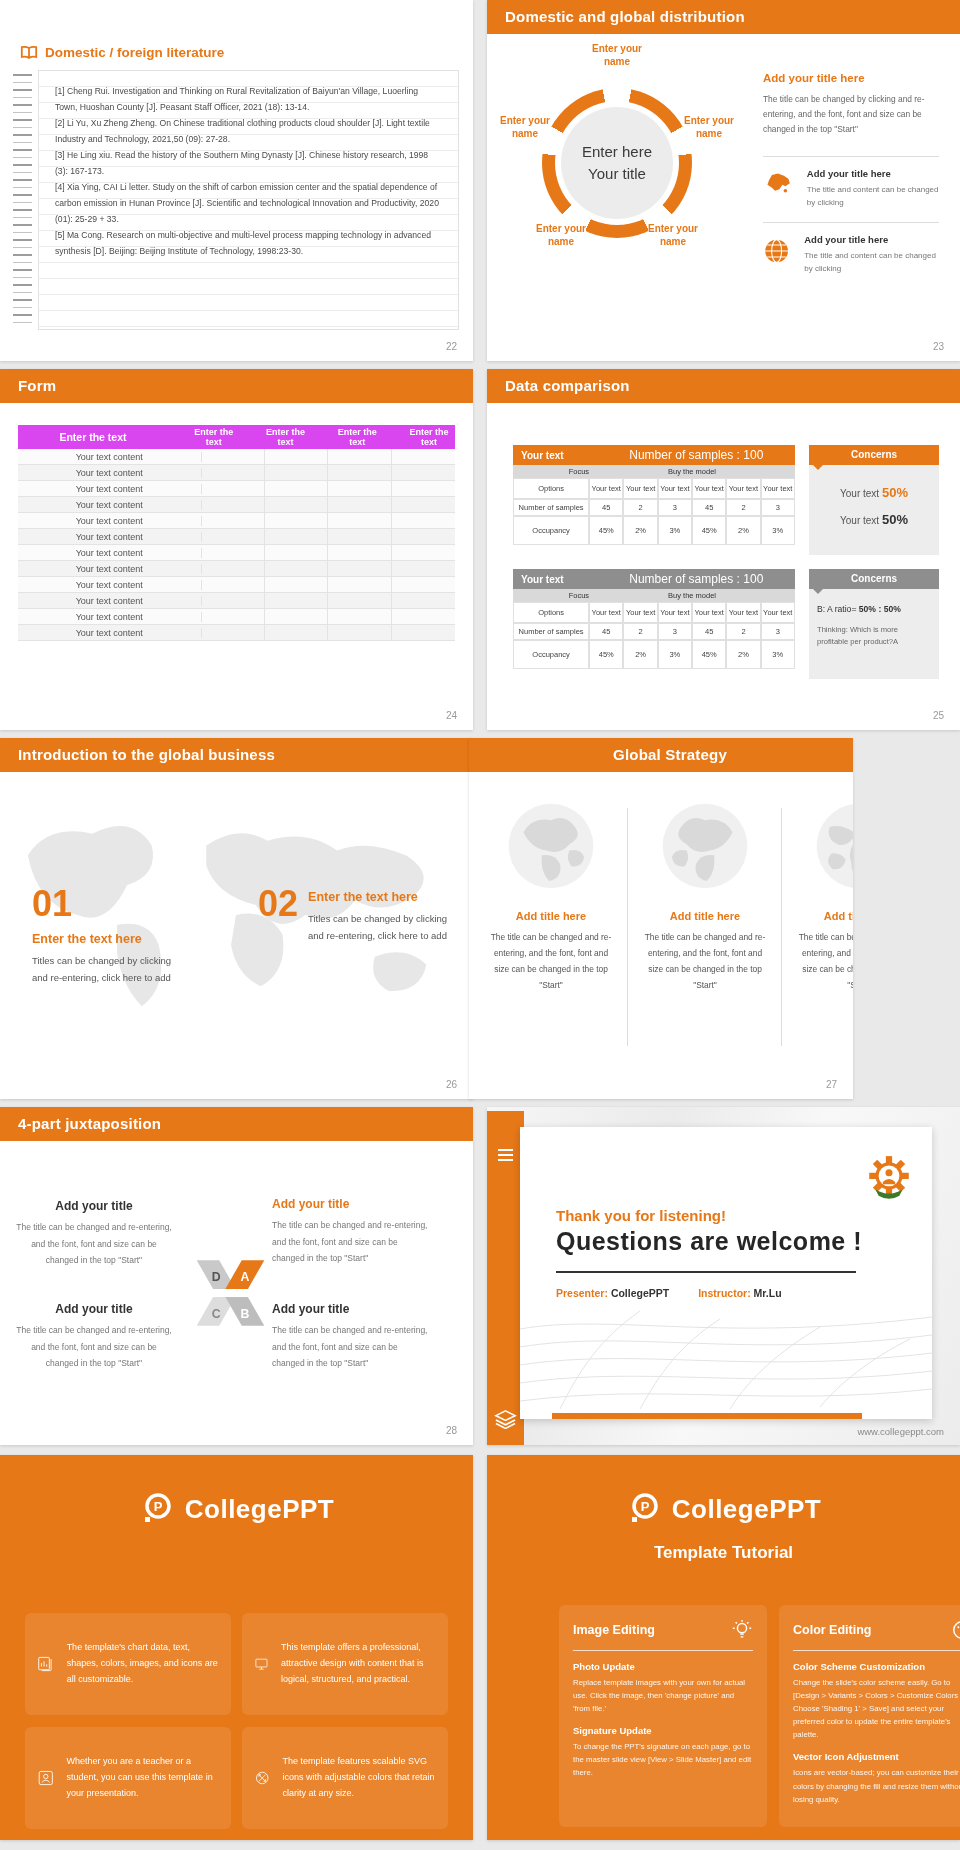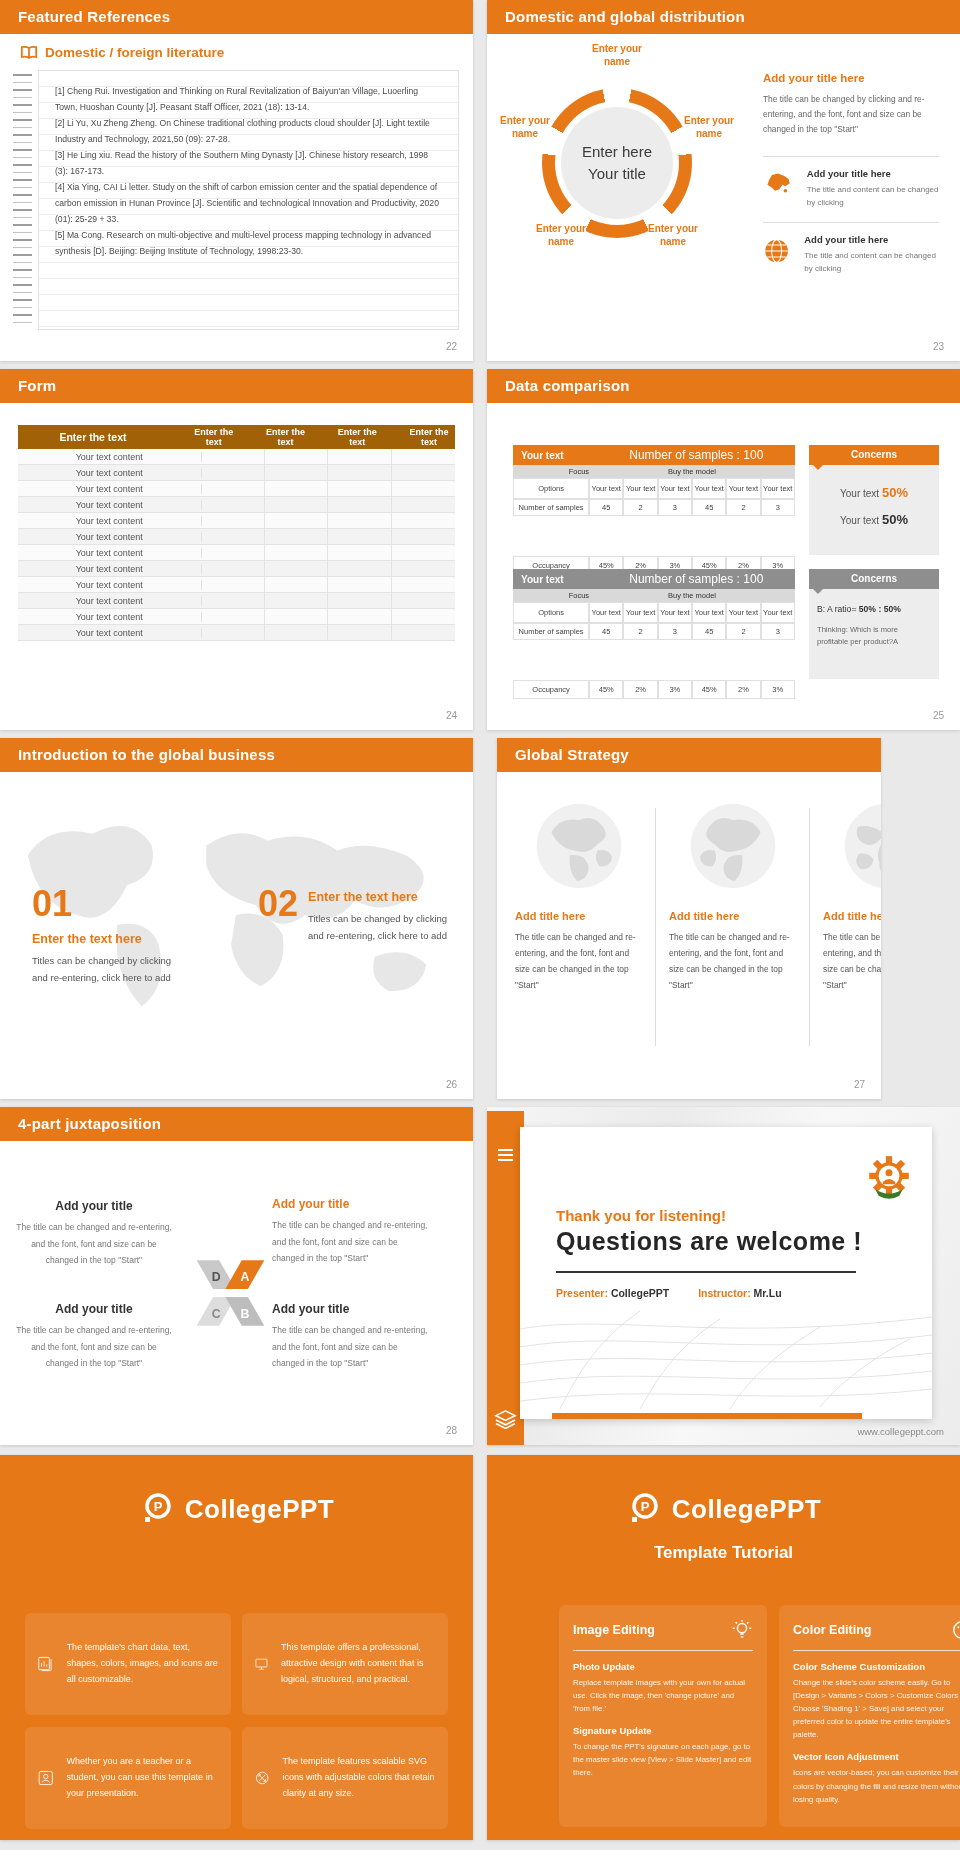--- a/index.html
+++ b/index.html
@@ -33,21 +33,21 @@
   .nlabel { position:absolute; width:56px; text-align:center; color:#e67817; font-weight:bold; font-size:10px; line-height:1.3; }
   .d23-h { position:absolute; left:276px; top:72px; width:176px; color:#e67817; font-weight:bold; font-size:11.5px; }
   .d23-b { position:absolute; left:276px; top:92px; width:174px; font-size:8.4px; color:#666; line-height:1.8; }
   .d23-div { position:absolute; left:276px; width:176px; height:1px; background:#ddd; }
   .d23-item { position:absolute; left:276px; width:178px; display:flex; gap:14px; align-items:flex-start; }
   .d23-item .tx b { display:block; font-size:9.5px; color:#333; margin-bottom:4px; }
   .d23-item .tx p { font-size:8px; color:#777; line-height:1.65; }
 
   
   .ftable { position:absolute; left:18px; top:56px; width:437px; font-size:9px; }
-  .fhead { display:flex; background:#a16207; color:#fff; font-weight:bold; height:24px; align-items:center;gap:20px; }
+  .fhead { display:flex; background:#d946ef; color:#fff; font-weight:bold; height:24px; align-items:center;gap:20px; }
   .fhead .c0 { width:42%; text-align:center; font-size:10.5px; }
   .fhead .c { width:14.5%; text-align:center; font-size:9px; }
   .frow { display:flex; height:16px; align-items:center; border-bottom:1px solid #e3e3e3; }
   .frow:nth-child(odd) { background:#f3f3f3; }
   .frow:nth-child(even) { background:#fbfbfb; }
   .frow .c0 { width:42%; text-align:center; color:#555; border-right:1px solid #e3e3e3; }
   .frow .c { width:14.5%; height:100%; border-right:1px solid #e3e3e3; }
   .frow .c:last-child { border-right:none; }
 
   
@@ -57,21 +57,21 @@
   .dtab.gray .dhead { background:#8e8e8e; }
   .dhead .nm { width:30%; padding-left:8px; font-weight:bold; font-size:10px; }
   .dhead .sm { width:70%; text-align:center; font-size:12px; }
   .dfocus { display:flex; height:13px; background:#d9d9d9; align-items:center; font-size:7.5px; color:#333; }
   .dfocus .lb { width:27%; text-align:right; }
   .dfocus .vl { width:73%; text-align:center; }
   .drow { display:flex; align-items:stretch; background:#fff; font-size:7.5px; color:#444; }
   .drow > span { border:0.5px solid #e0e0e0; display:flex; align-items:center; justify-content:center; text-align:center; }
   .drow .lb { width:27%; line-height:1.2; }
   .drow .cc { width:12.1666%; }
-  .r-opt { height:21px; } .r-cnt { height:17px; } .r-occ { height:19px;margin-top:40px; }
+  .r-opt { height:21px; } .r-cnt { height:17px; } .r-occ { height:29px; }
   .cbox { position:absolute; left:322px; width:130px; }
   .chead { height:20px; color:#fff; font-weight:bold; font-size:10px; text-align:center; line-height:20px; position:relative; }
   .cbox.orange .chead { background:#e67817; }
   .cbox.gray .chead { background:#8e8e8e; }
   .chead::after { content:""; position:absolute; left:4px; top:100%; border:5px solid transparent; }
   .cbox.orange .chead::after { border-top-color:#e67817; }
   .cbox.gray .chead::after { border-top-color:#8e8e8e; }
   .cbody { background:#ededed; height:90px; padding:14px 8px 0 8px; }
   .cbox.orange .cbody { text-align:center; font-size:10px; color:#555; line-height:2.1; }
   .cbody .v1 { color:#e67817; font-weight:bold; font-size:13px; }
@@ -134,21 +134,20 @@
   .tc-head b { font-size:12.5px; }
   .tc-h { font-size:9.5px; font-weight:bold; margin:10px 0 4px; }
   .tc-b { font-size:7.8px; line-height:1.68; color:rgba(255,255,255,.93); }
 </style>
 </head>
 <body>
 
 <div class="sheet">
 
   <div class="slide" style="left:0;top:0;width:473px;height:361px;">
-    <div class="tbar">Featured References</div>
     <div class="lit-head">
       <svg width="18" height="15" viewBox="0 0 20 16">
           <path d="M10,3 Q6,1 2,2 V13 Q6,12 10,14 Q14,12 18,13 V2 Q14,1 10,3 V14" fill="none" stroke="#e67817" stroke-width="2"></path>
         </svg>
       <span>Domestic / foreign literature</span>
     </div>
     <div class="rings"></div>
     <div class="lit-card">
       <p>[1] Cheng Rui. Investigation and Thinking on Rural Revitalization of Baiyun'an Village, Luoerling Town, Huoshan County [J]. Peasant Staff Officer, 2021 (18): 13-14.</p>
       <p>[2] Li Yu, Xu Zheng Zheng. On Chinese traditional clothing products cloud shoulder [J]. Light textile Industry and Technology, 2021,50 (09): 27-28.</p>
@@ -416,21 +415,21 @@
     <div class="gitem" style="left:258px;top:150px;">
       <div class="gnum">02</div>
       <div>
         <b>Enter the text here</b>
         <p>Titles can be changed by clicking and re-entering, click here to add</p>
       </div>
     </div>
     <div class="pn">26</div>
   </div>
 
-  <div class="slide" style="left:497px;top:738px;width:384px;height:361px;">
+  <div class="slide" style="left:469px;top:738px;width:384px;height:361px;text-align:center;">
     <div class="tbar">Global Strategy</div>
     <div class="vsep" style="left:158px;"></div>
     <div class="vsep" style="left:312px;"></div>
 
     <div class="gcol" style="left:18px;">
       <svg width="92" height="92" viewBox="0 0 100 100">
           <circle cx="50" cy="50" r="46" fill="#f0f0f0"></circle>
           <path fill="#d9d9d9" d="M20,35 Q30,18 50,22 Q65,15 75,28 Q85,40 70,48 Q60,60 45,55 Q28,52 20,35Z"></path>
           <path fill="#d9d9d9" d="M40,60 Q55,58 60,70 Q62,85 48,88 Q38,78 40,60Z"></path>
           <path fill="#d9d9d9" d="M70,55 Q82,52 86,62 Q84,74 72,72 Q66,64 70,55Z"></path>

